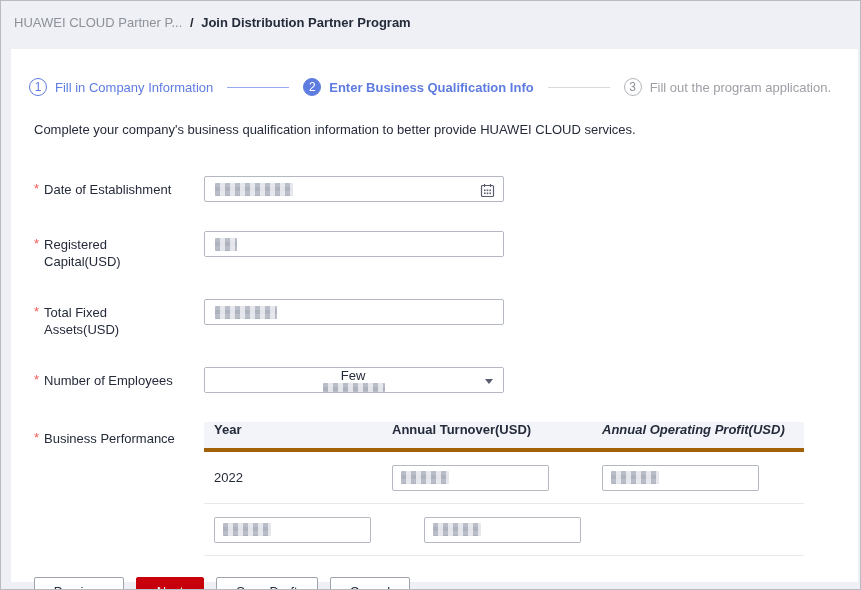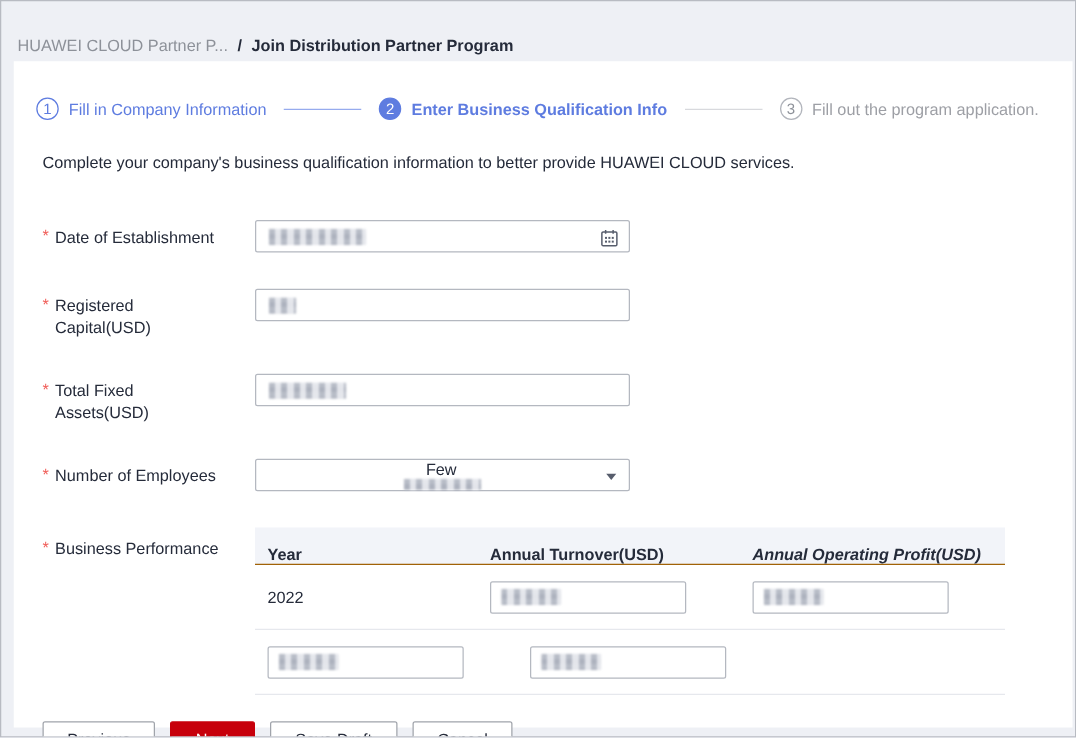--- a/index.html
+++ b/index.html
@@ -6,21 +6,21 @@
   html,body { background:#dfe1e6; }
   body { font-family:"Liberation Sans", sans-serif; }
 
   .screen {
     position:relative; width:861px; height:590px;
     background:#eef0f5; border:1px solid #b8bbc2; overflow:hidden;
     font-size:13px; color:#252b3a;
   }
 
   
-  .breadcrumb { position:absolute; top:28px; left:13px; font-size:13px; }
+  .breadcrumb { position:absolute; top:14px; left:13px; font-size:13px; }
   .crumb-parent { color:#8d9199; cursor:pointer; }
   .crumb-sep { color:#252b3a; font-weight:bold; margin:0 4px; }
   .crumb-current { color:#252b3a; font-weight:bold; }
 
   
   .card {
     position:absolute; left:10px; right:2px; top:48px; bottom:7px;
     background:#ffffff; padding:28px 0 0 23px;
   }
 
@@ -75,22 +75,22 @@
   }
   .caret {
     position:absolute; right:10px; top:11px; width:0; height:0;
     border-left:4px solid transparent; border-right:4px solid transparent;
     border-top:5px solid #575d6c; cursor:pointer;
   }
   .sel-prefix { margin-right:2px; }
 
   
   .bp-table { width:600px; }
-  .bp-head { display:flex; background:#f2f4f9; height:30px; align-items:flex-end;
-    border-bottom:1px solid #a16207; font-weight:bold; }
+  .bp-head { display:flex; background:#f2f4f9; height:30px; align-items:flex-start;
+    border-bottom:4px solid #a16207; font-weight:bold; }
   .bp-col1 { width:178px; padding-left:10px; }
   .bp-col2 { width:210px; padding-left:10px; }
   .bp-col3 { width:212px; padding-left:10px;font-style:italic; }
   .bp-row { display:flex; align-items:center; height:52px; border-bottom:1px solid #e6e8ed; }
   .cell-input {
     width:157px; height:26px; border:1px solid #b4b8c0; border-radius:2px;
     background:#fff; display:flex; align-items:center; padding:0 8px; cursor:text;
   }
   .flabel.bp { padding-top:8px; }
 

